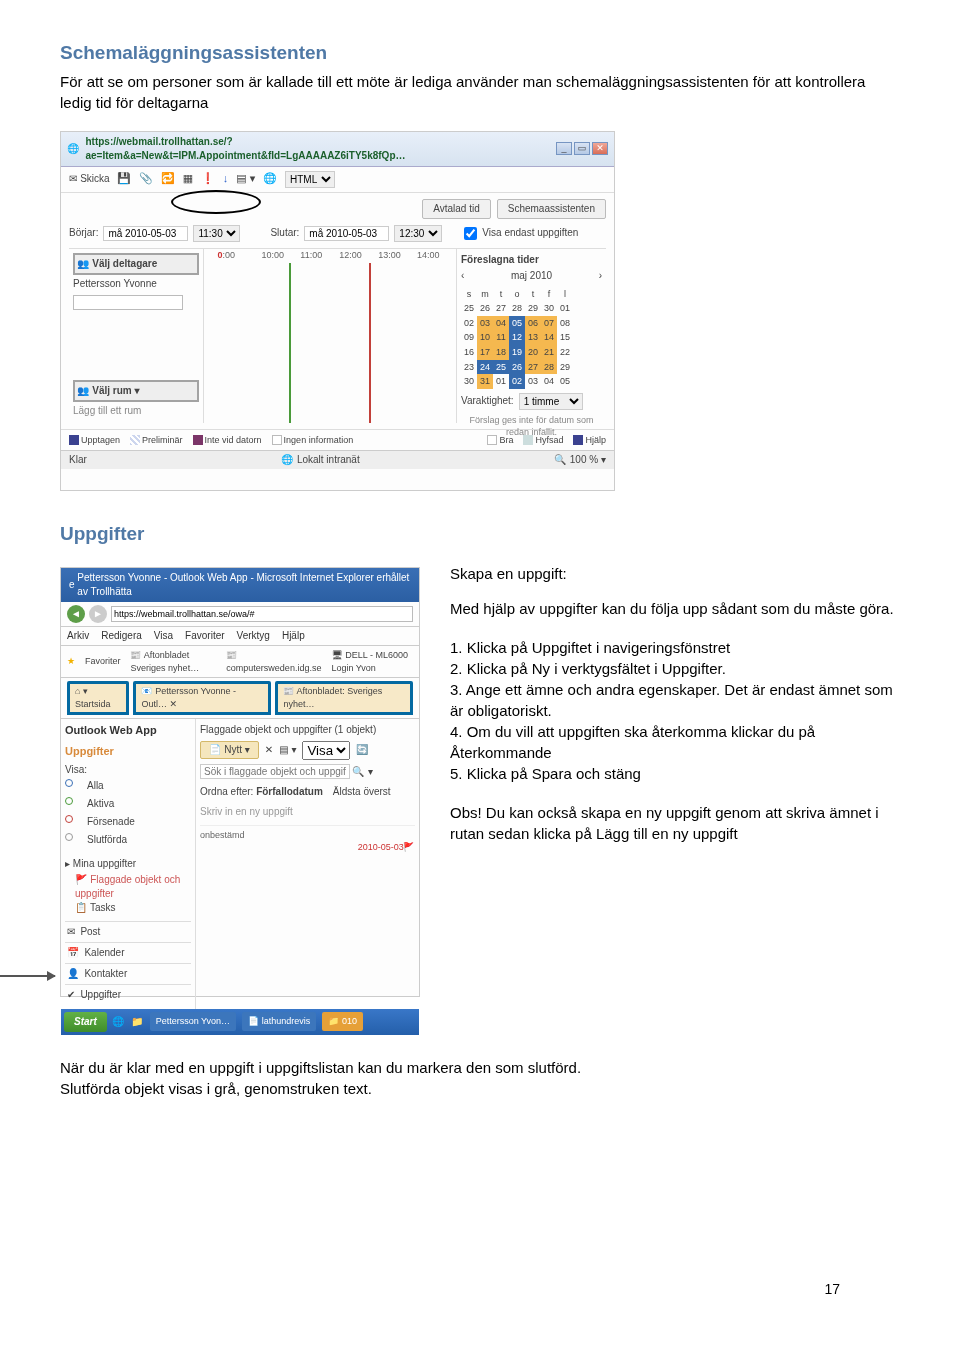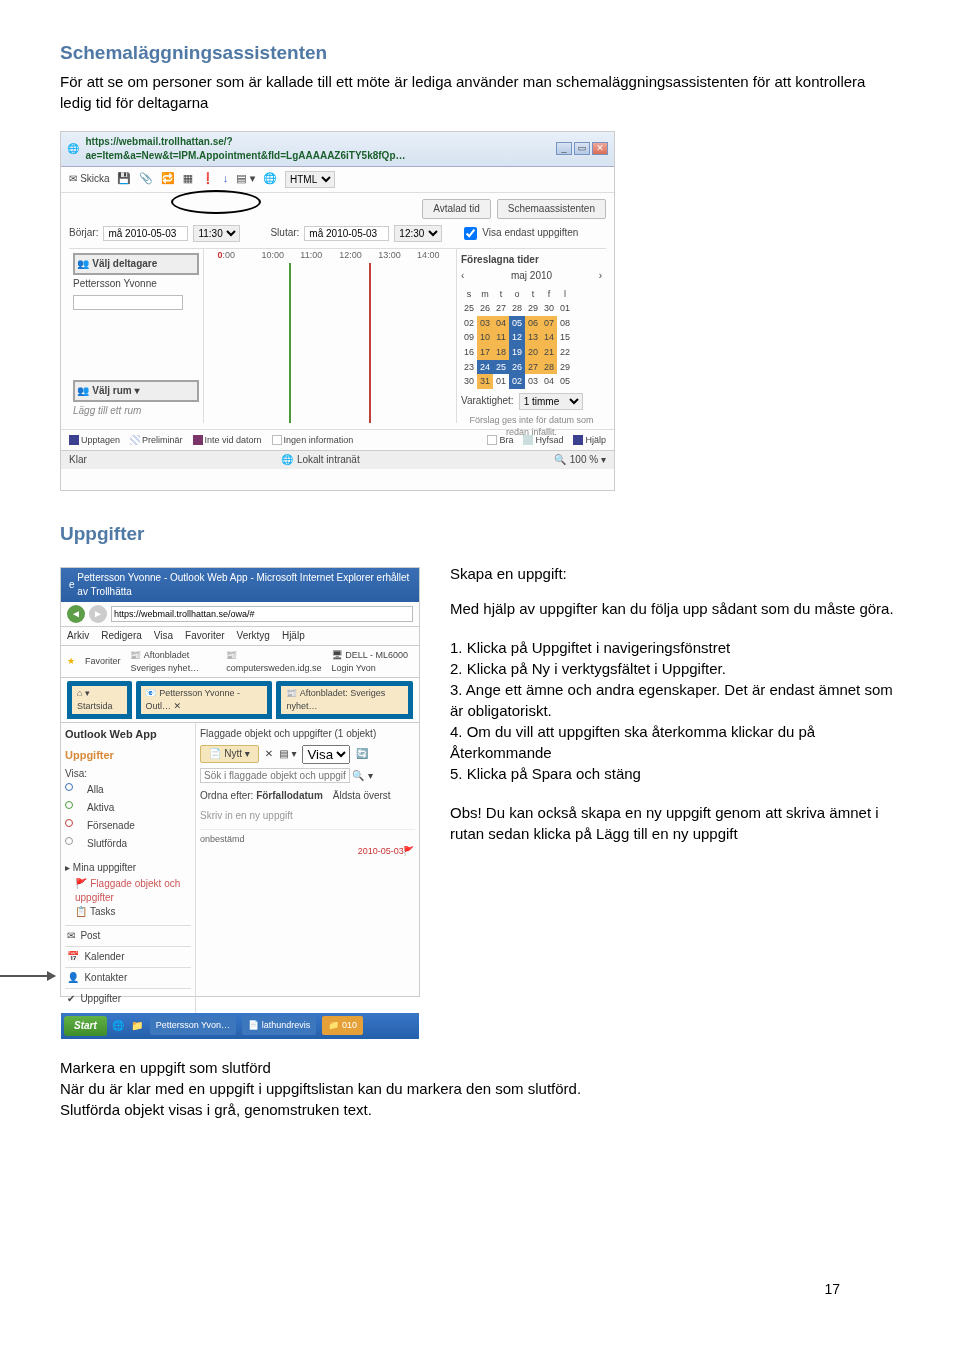--- a/index.html
+++ b/index.html
@@ -68,21 +68,21 @@
   .ss1 .status-bar { border-top:1px solid #ccc; padding:2px 8px; display:flex; justify-content:space-between; background:#eee; font-size:10px;}
   
   .row2 { display:flex; gap: 30px; align-items:flex-start; margin-top:10px;}
   
   .ss2 { width: 360px; height: 430px; position:relative; }
   .ss2 .titlebar { background: linear-gradient(#3a6fb5,#2b5fa3); color:#fff; padding:3px 8px; font-size:10px; display:flex; align-items:center;}
   .ss2 .iebar { padding:3px 6px; display:flex; gap:4px; align-items:center; border-bottom:1px solid #ccc;}
   .ss2 .menubar { padding:2px 6px; font-size:10px; color:#333; border-bottom:1px solid #ccc; display:flex; gap:12px;}
   .ss2 .favbar { padding:3px 6px; font-size:9px; display:flex; gap:10px; align-items:center; border-bottom:1px solid #ccc;}
   .ss2 .tabbar { padding:3px 6px; font-size:9px; display:flex; gap:4px; align-items:center; border-bottom:1px solid #ccc;}
-  .ss2 .ietab { border:5px solid #0369a1; border-radius:2px 2px 0 0; padding:1px 5px; background:#f7e9c8;}
+  .ss2 .ietab { border:3px solid #0369a1; border-radius:2px 2px 0 0; padding:1px 5px; background:#f7e9c8;}
   .ss2 .owa { display:flex; height:290px;}
   .ss2 .owa-left { width:135px; border-right:1px solid #ddd; padding:4px; position:relative;}
   .ss2 .owa-logo { font-size:11px; color:#333; font-weight:bold; margin-bottom:6px;}
   .ss2 .owa-h { color:#d88a3b; font-weight:bold; font-size:11px; margin-bottom:4px;}
   .ss2 .owa-left ul { list-style:none; font-size:10px;}
   .ss2 .owa-left li { padding:2px 0; display:flex; align-items:flex-start; gap:14px;}
   .ss2 .circ { width:8px;height:8px;border:1px solid #999;border-radius:50%;display:inline-block;}
   .ss2 .circ.g{border-color:#4a9a3a;} .ss2 .circ.r{border-color:#c2403a;} .ss2 .circ.b{border-color:#3a6fb5;}
   .ss2 .owa-nav { position:absolute; bottom:4px; left:4px; right:4px;}
   .ss2 .owa-nav div { border-top:1px solid #ddd; padding:3px 2px; font-size:10px; display:flex; align-items:center; gap:5px;}
@@ -149,21 +149,21 @@
       <input type="checkbox" checked="" style="">
       <span>Visa endast uppgiften</span>
     </div>
     <div class="content-grid">
       <div class="left-col">
         <div class="left-hdr">👥 <span>Välj deltagare</span></div>
         <div style="padding:2px 0;"><span>Pettersson Yvonne</span></div>
         <input class="txt" style="width: 110px; margin-top: 2px; border: 1px solid rgb(187, 187, 187);">
         <div style="height:70px"></div>
         <div class="left-hdr">👥 <span>Välj rum</span> ▾</div>
-        <div style="color:#888;padding:2px 0;font-style:italic;">Lägg till ett rum</div>
+        <div style="color:#888;padding:2px 0;">Lägg till ett rum</div>
       </div>
       <div class="mid-col">
         <div class="time-hdr">
           <span style="width:20px;text-align:right;color:#c33;font-weight:bold">0</span>
           <span>:00</span>
           <span>10:00</span>
           <span>11:00</span>
           <span>12:00</span>
           <span>13:00</span>
           <span>14:00</span>
@@ -381,20 +381,19 @@
       <div>2. Klicka på Ny i verktygsfältet i Uppgifter.</div>
       <div>3. Ange ett ämne och andra egenskaper. Det är endast ämnet som är obligatoriskt.</div>
       <div>4. Om du vill att uppgiften ska återkomma klickar du på Återkommande</div>
       <div>5. Klicka på Spara och stäng</div>
     </div>
     <div class="block">Obs! Du kan också skapa en ny uppgift genom att skriva ämnet i rutan             sedan klicka på Lägg till en ny uppgift</div>
   </div>
 </div>
 
 <div style="margin-top:30px">
-  <div>Markera en uppgift som slutförd</div>
   <div>När du är klar med en uppgift i uppgiftslistan kan du markera den som slutförd.</div>
   <div>Slutförda objekt visas i grå, genomstruken text.</div>
 </div>
 
 <div class="page-num">17</div>
 
 </div>
 
 </body></html>

